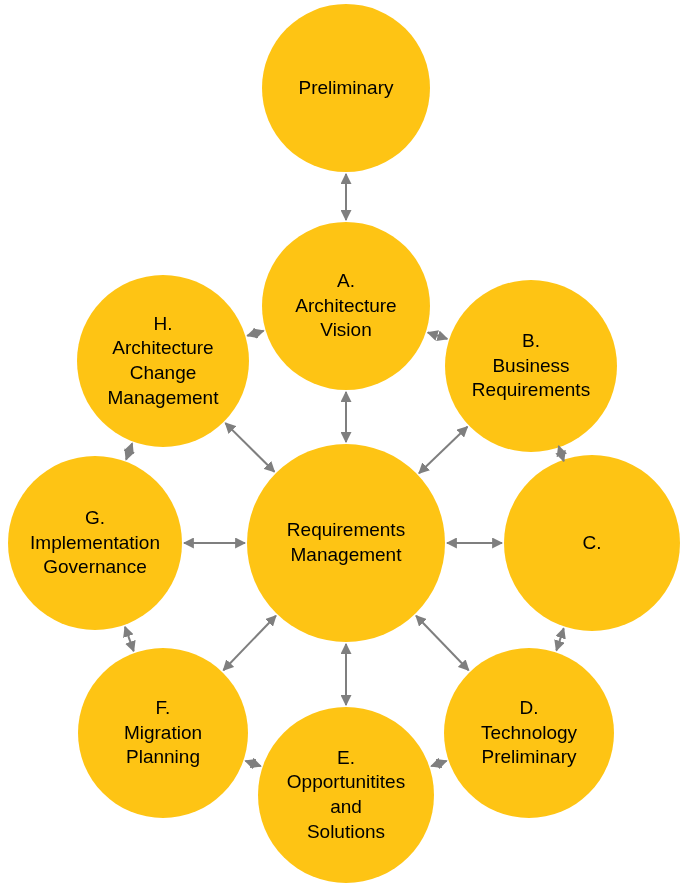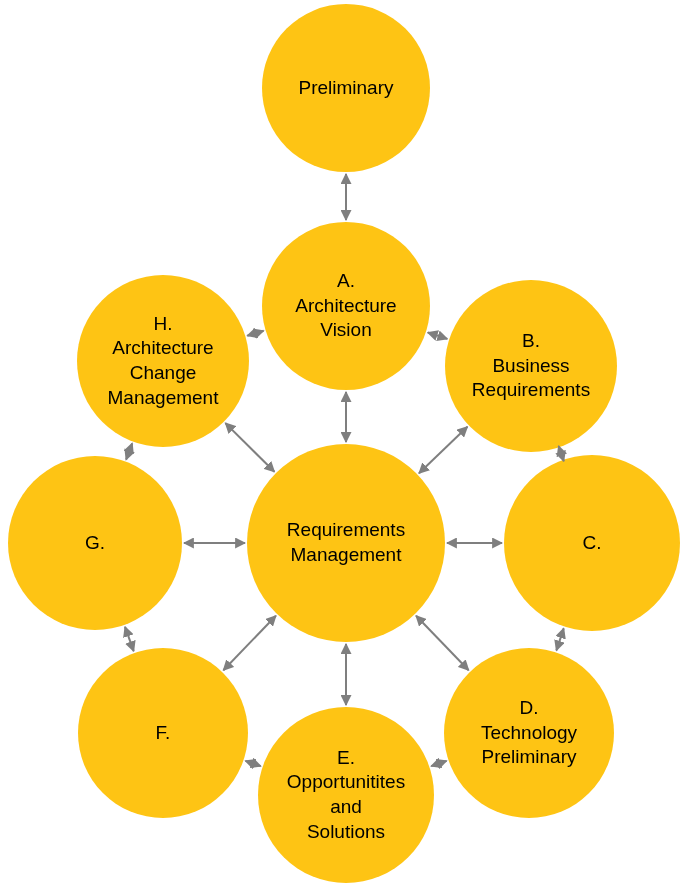--- a/index.html
+++ b/index.html
@@ -97,34 +97,38 @@
   </div>
 
   <div class="node pos-b">
     <div class="node-letter">B.</div>
     <div class="node-label">Business
 Requirements</div>
   </div>
 
   <div class="node pos-g">
     <div class="node-letter">G.</div>
+    <div class="node-label">Implementation
+Governance</div>
   </div>
 
   <div class="node pos-requirements">
 
     <div class="node-label">Requirements
 Management</div>
   </div>
 
   <div class="node pos-c">
     <div class="node-letter">C.</div>
   </div>
 
   <div class="node pos-f">
     <div class="node-letter">F.</div>
+    <div class="node-label">Migration
+Planning</div>
   </div>
 
   <div class="node pos-d">
     <div class="node-letter">D.</div>
     <div class="node-label">Technology
 Preliminary</div>
   </div>
 
   <div class="node pos-e">
     <div class="node-letter">E.</div>

